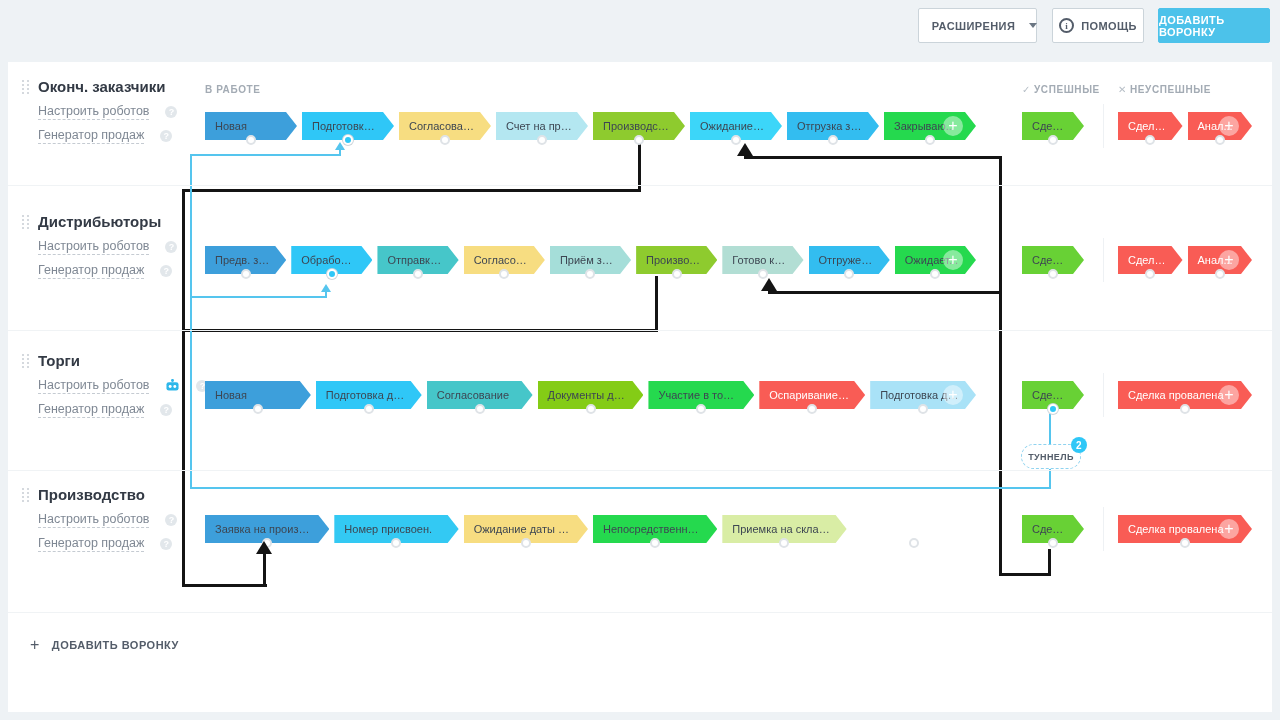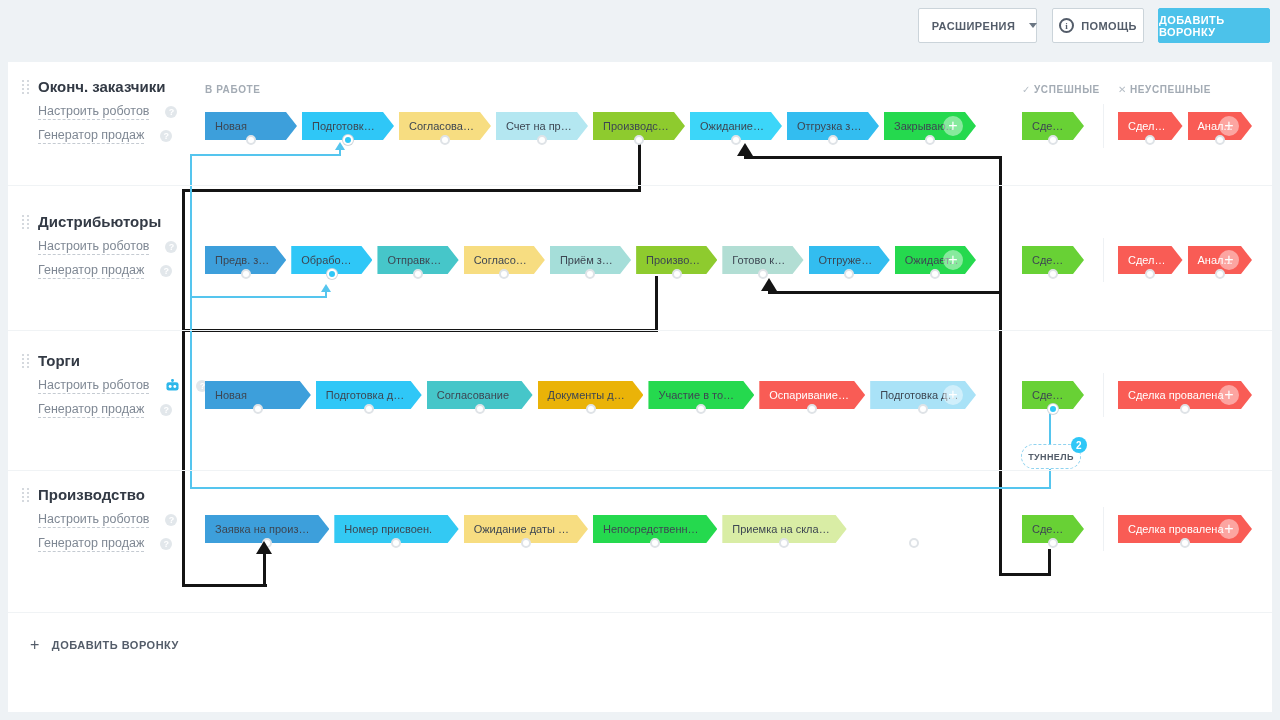--- a/index.html
+++ b/index.html
@@ -379,21 +379,21 @@
           </div>
           <span class="dot"></span>
         </div>
         <div class="sw">
           <div class="chev" style="background: rgb(70, 198, 201);">
             <span class="slabel">Согласование</span>
           </div>
           <span class="dot"></span>
         </div>
         <div class="sw">
-          <div class="chev" style="background: #eab308;">
+          <div class="chev" style="background: #84cc16;">
             <span class="slabel">Документы для ...</span>
           </div>
           <span class="dot"></span>
         </div>
         <div class="sw">
           <div class="chev" style="background: rgb(37, 217, 78);">
             <span class="slabel">Участие в торгах</span>
           </div>
           <span class="dot"></span>
         </div>

